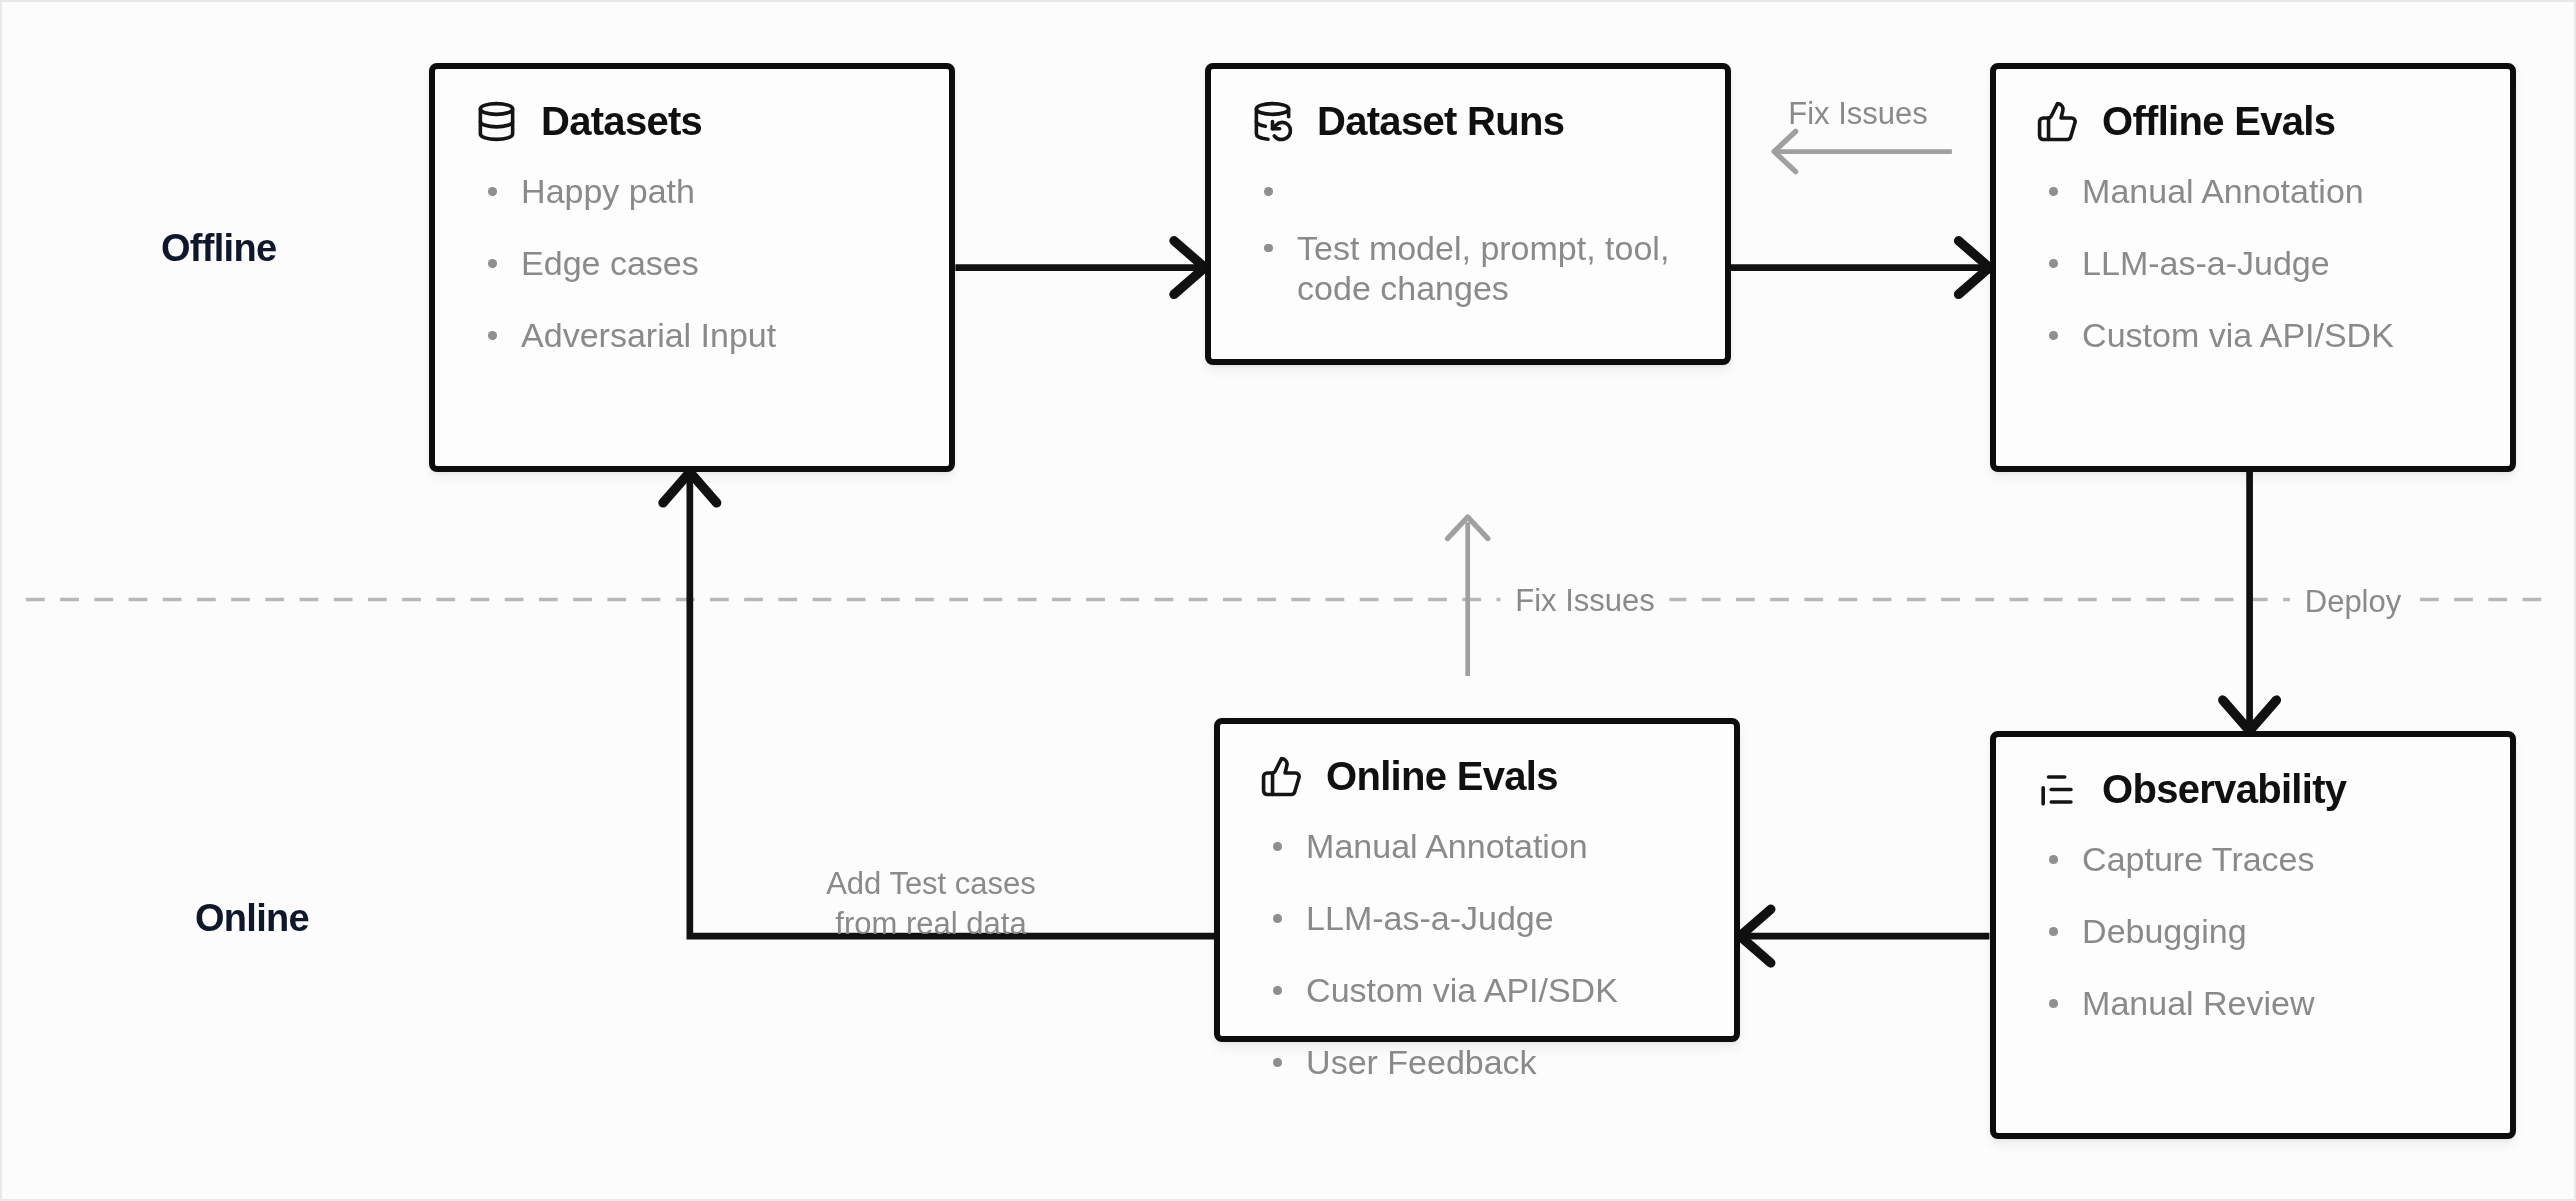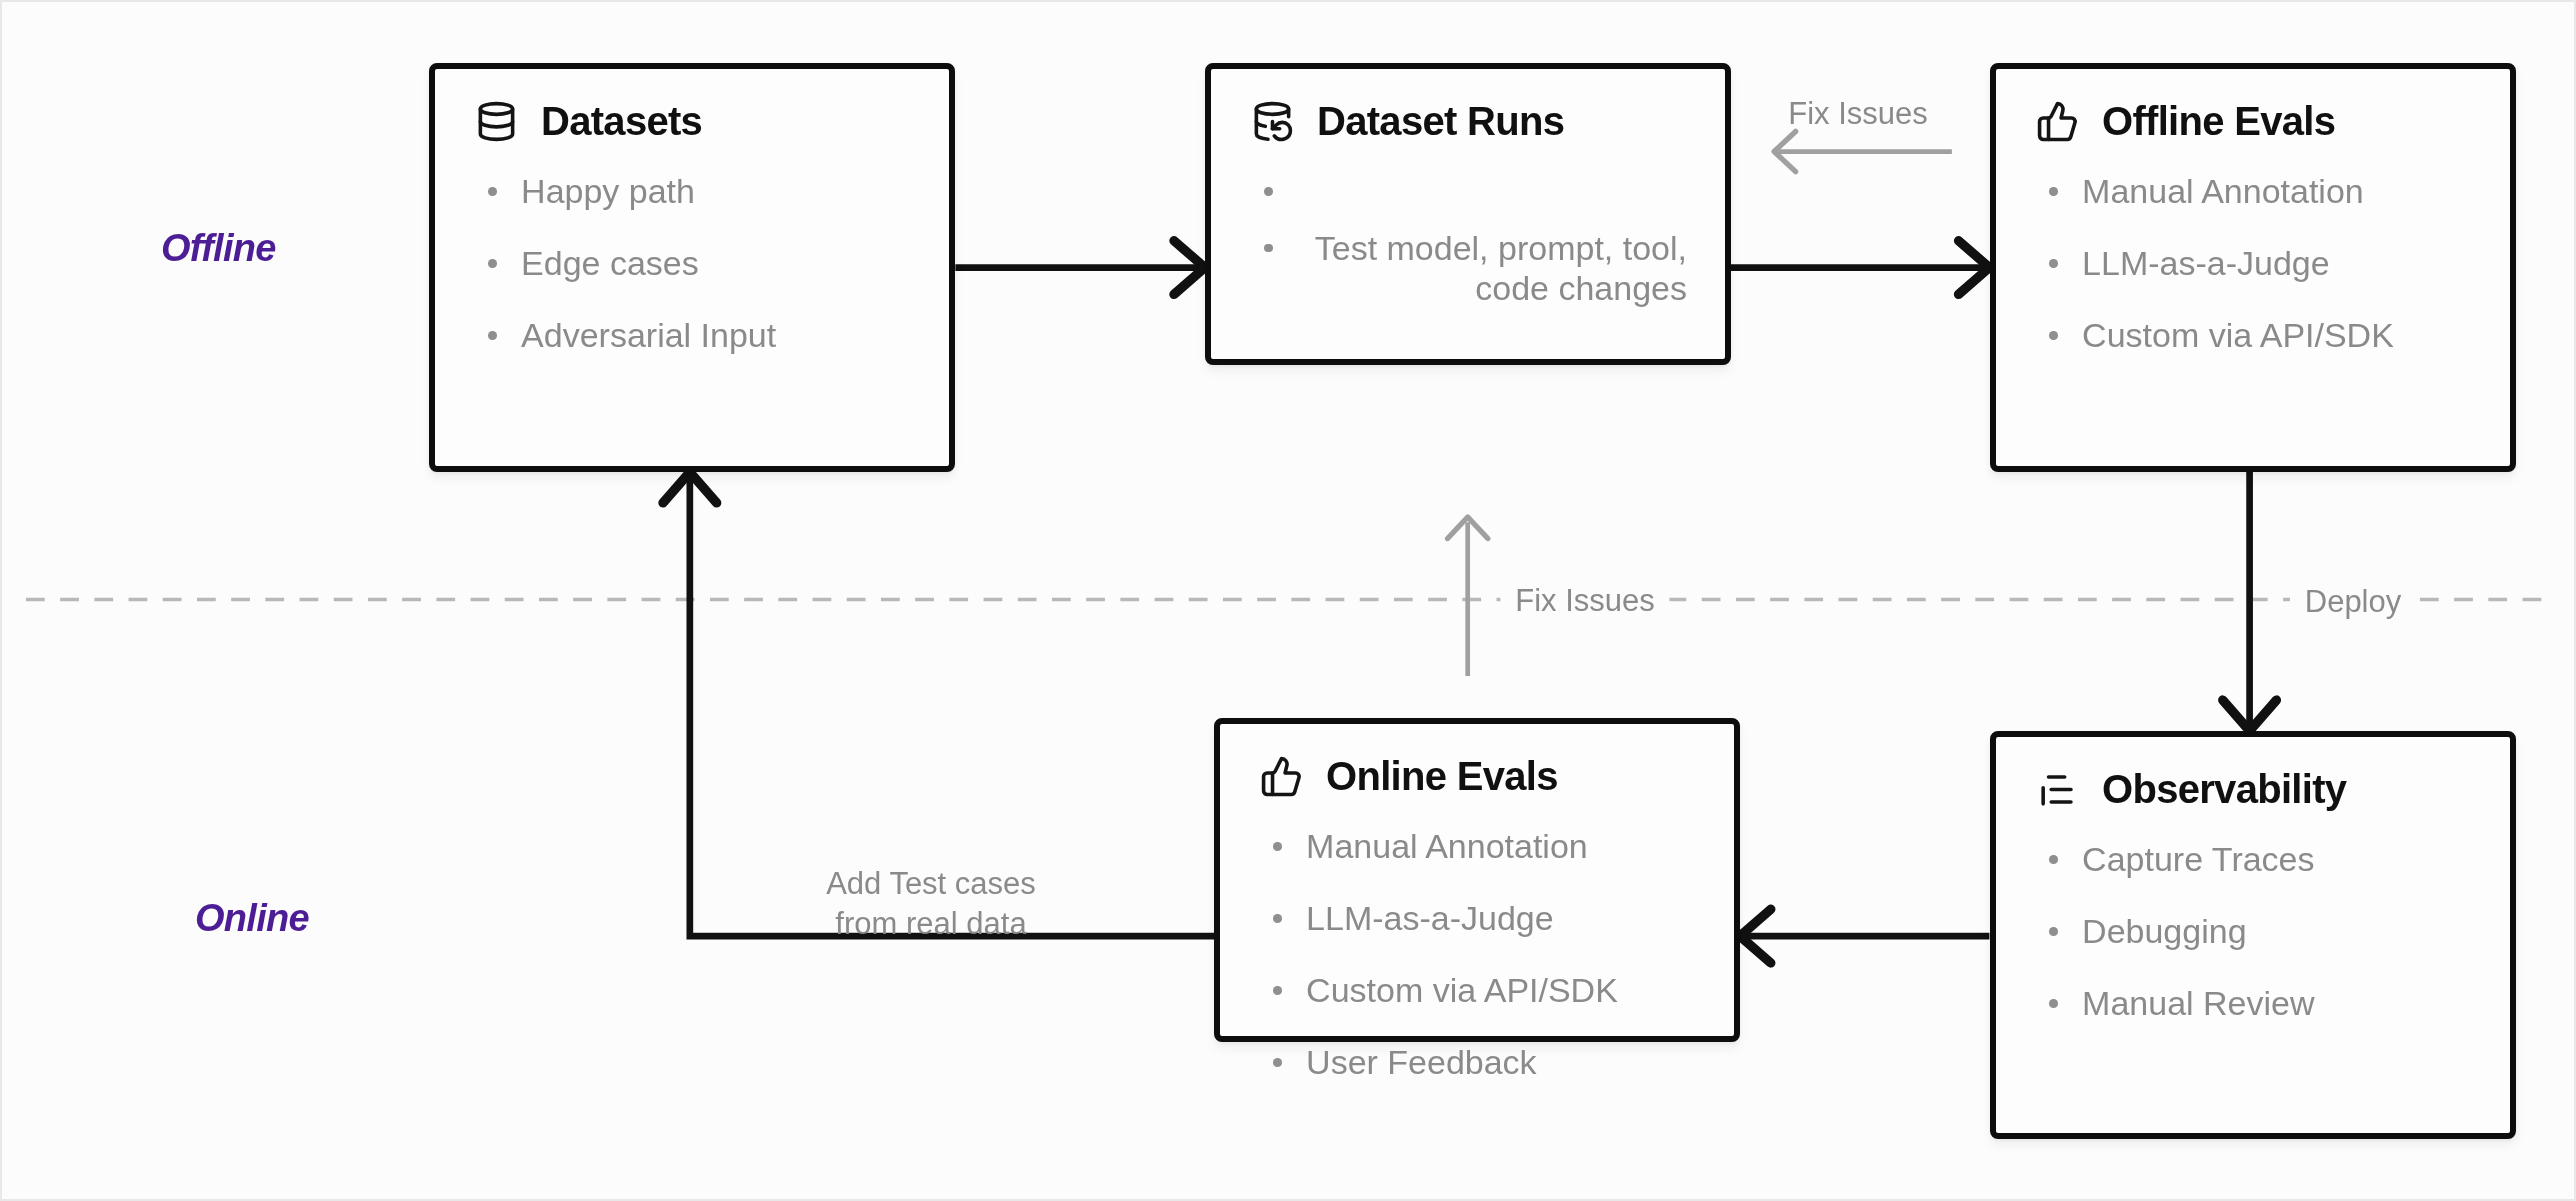--- a/index.html
+++ b/index.html
@@ -24,40 +24,39 @@
   .box {
     position: absolute;
     width: 526px;
     background: #fdfdfd;
     border: 6px solid #0d0d0d;
     border-radius: 8px;
     box-sizing: border-box;
     z-index: 2;
     box-shadow: 0 6.7px 10.7px rgba(0,0,0,0.05), 0 2px 3.4px rgba(0,0,0,0.04);
     padding: 0 38px 0 40px;
-    text-align: right;
   }
   .box-header { display: flex; align-items: center; gap: 23px; margin-top: 31px; height: 43px; }
   .box-icon svg { width: 43px; height: 43px; stroke: #141414; stroke-width: 2; fill: none;
                   stroke-linecap: round; stroke-linejoin: round; display: block; }
   .box-title { font-size: 40px; font-weight: 700; color: #101010; letter-spacing: -0.7px; white-space: nowrap; }
   .box ul { list-style: none; margin: 28px 0 0 0; padding: 0; }
   .box li { display: flex; margin: 0 0 32px 0; }
   .dot { flex: 0 0 8.7px; width: 8.7px; height: 8.7px; border-radius: 50%; background: #8f8f8f;
          margin: 16px 24px 0 13.4px; }
   .li-text { font-size: 34px; line-height: 40px; color: #8a8a8a; max-width: 396px; }
   
   .flabel {
     position: absolute; z-index: 3; color: #8a8a8a; font-size: 31px; line-height: 40px;
     transform: translate(-50%, -50%); white-space: nowrap; text-align: center;
   }
   .masked { background: #fcfcfc; padding: 0 14.8px; }
   .zone-label {
-    position: absolute; z-index: 3; color: #4c1d95; font-size: 38px; font-weight: 700;
-    letter-spacing: -0.7px; transform: translateY(-50%); font-style: italic;
+    position: absolute; z-index: 3; color: #0f172a; font-size: 38px; font-weight: 700;
+    letter-spacing: -0.7px; transform: translateY(-50%);
   }
 </style>
 </head>
 <body>
 
 <div id="canvas">
 
   <svg class="overlay" width="2576" height="1201" viewBox="0 0 3840 1791">
 
     <line class="dash-line" x1="35" y1="891" x2="3808" y2="891"></line>

